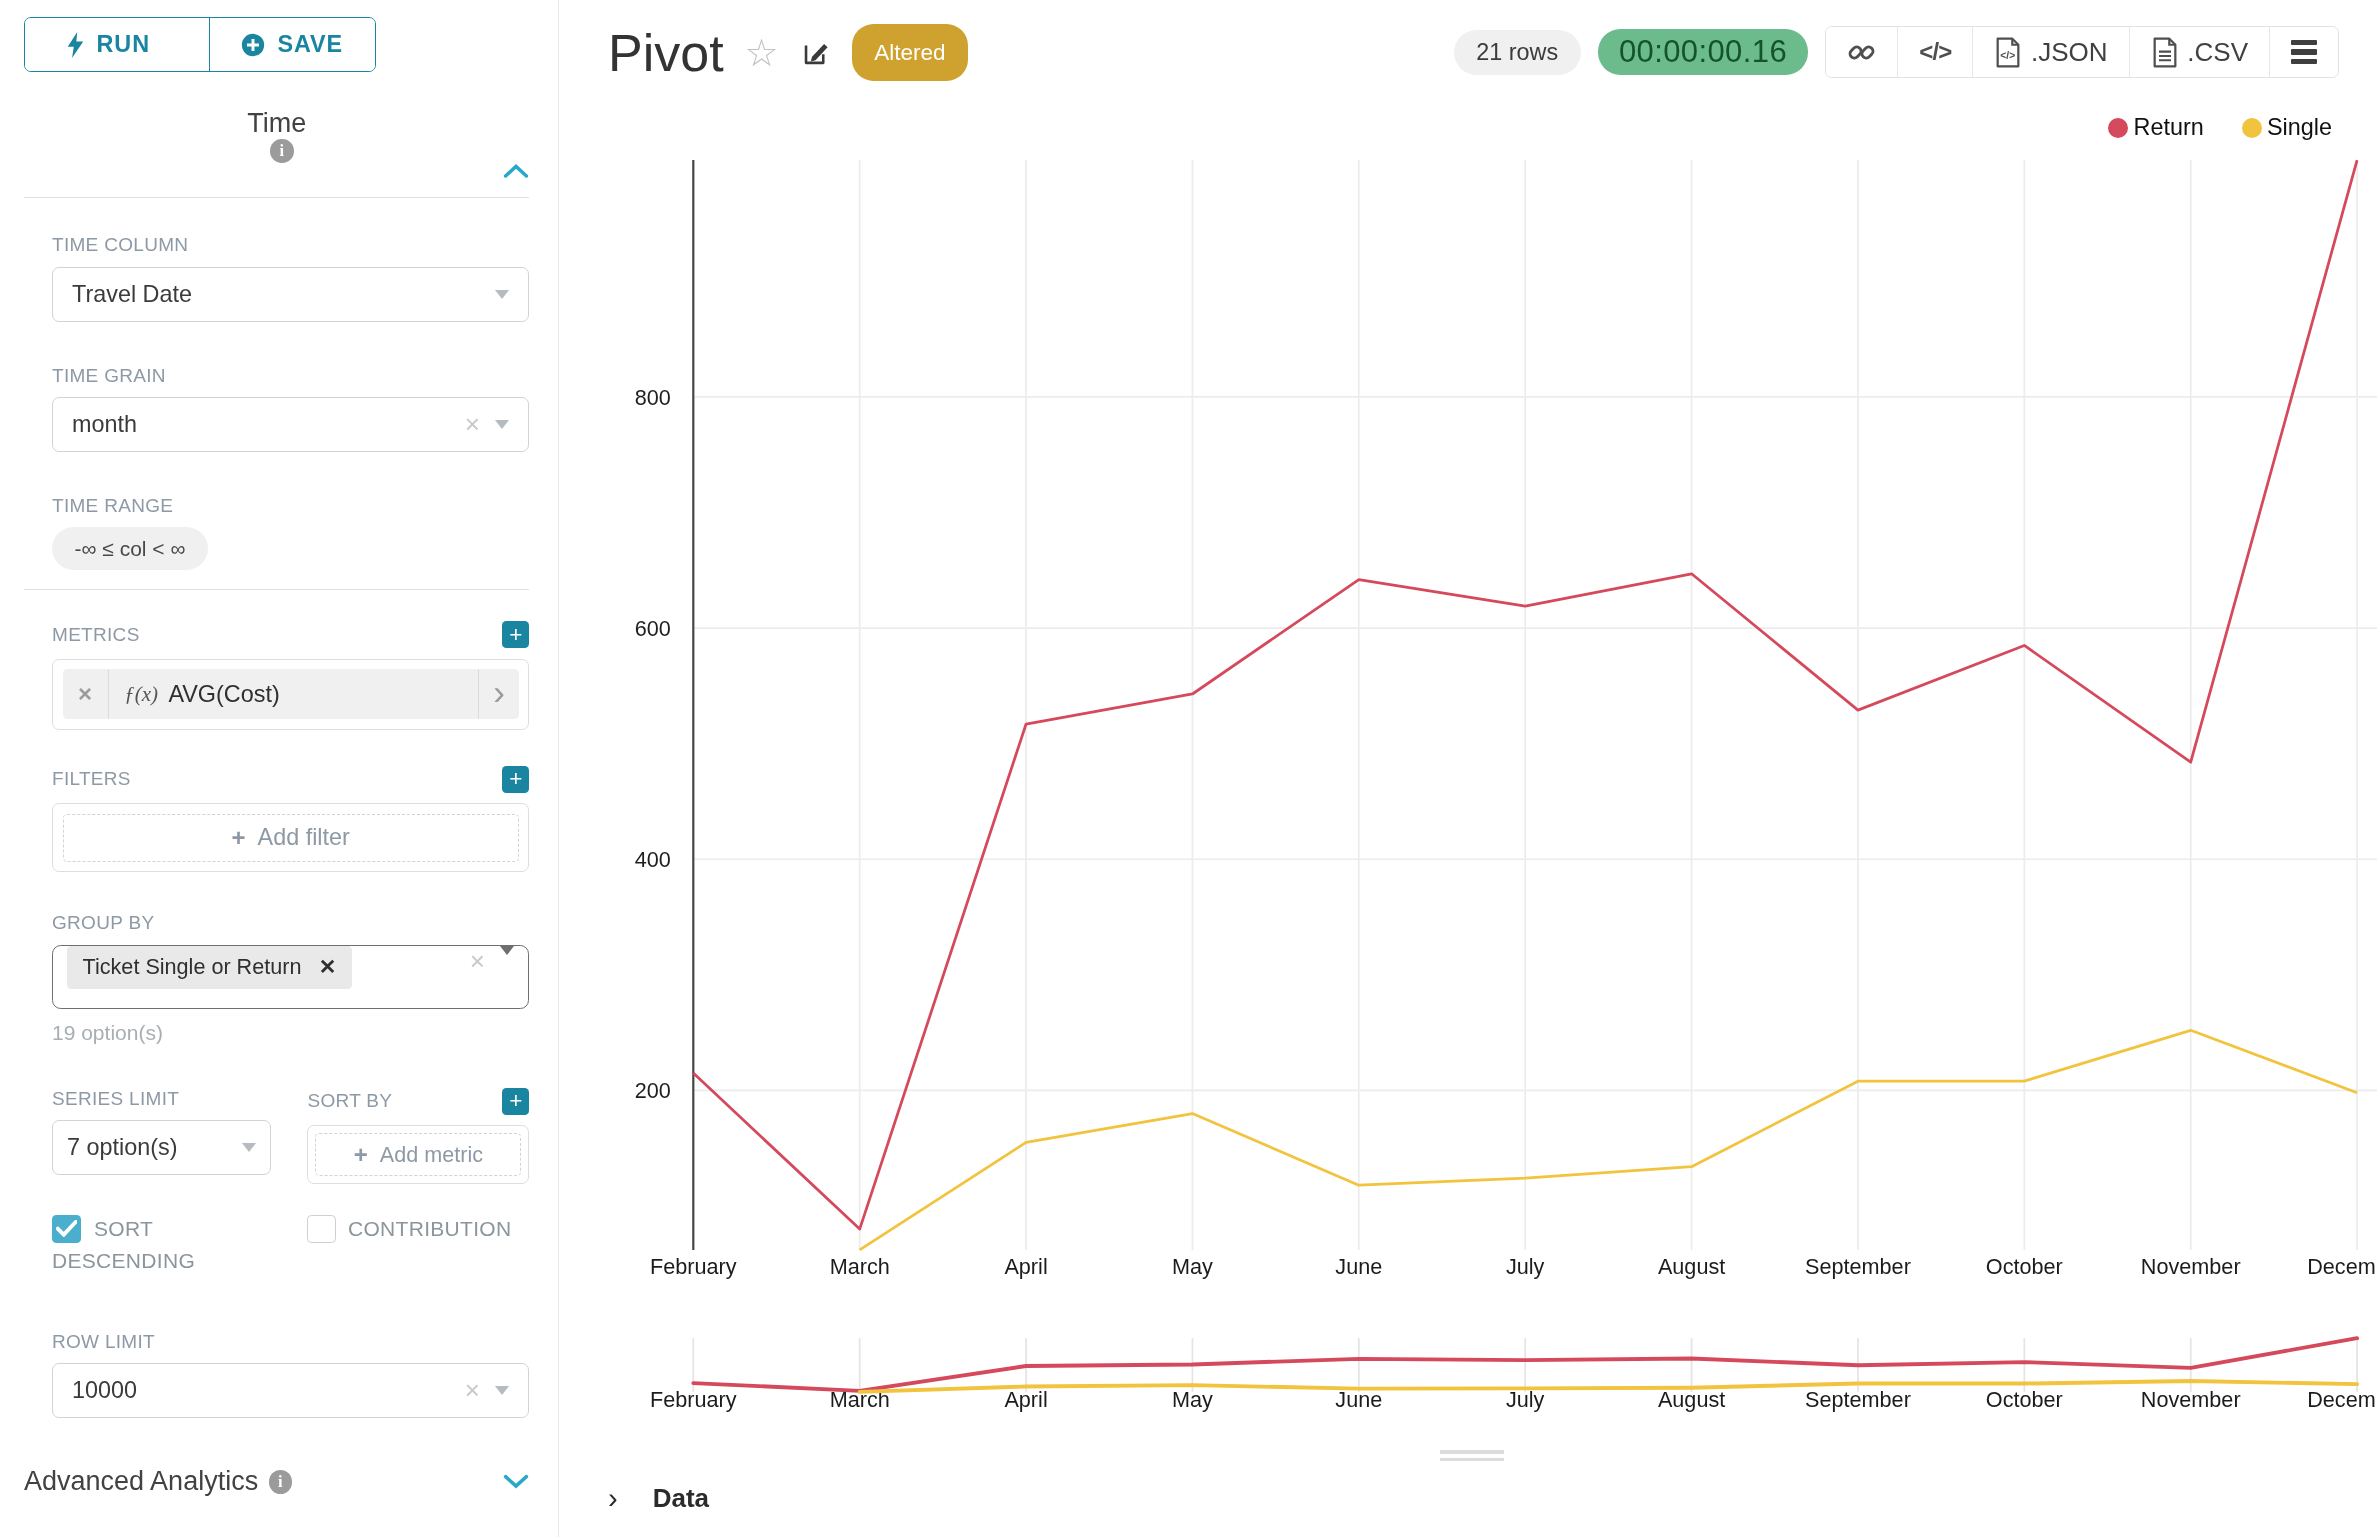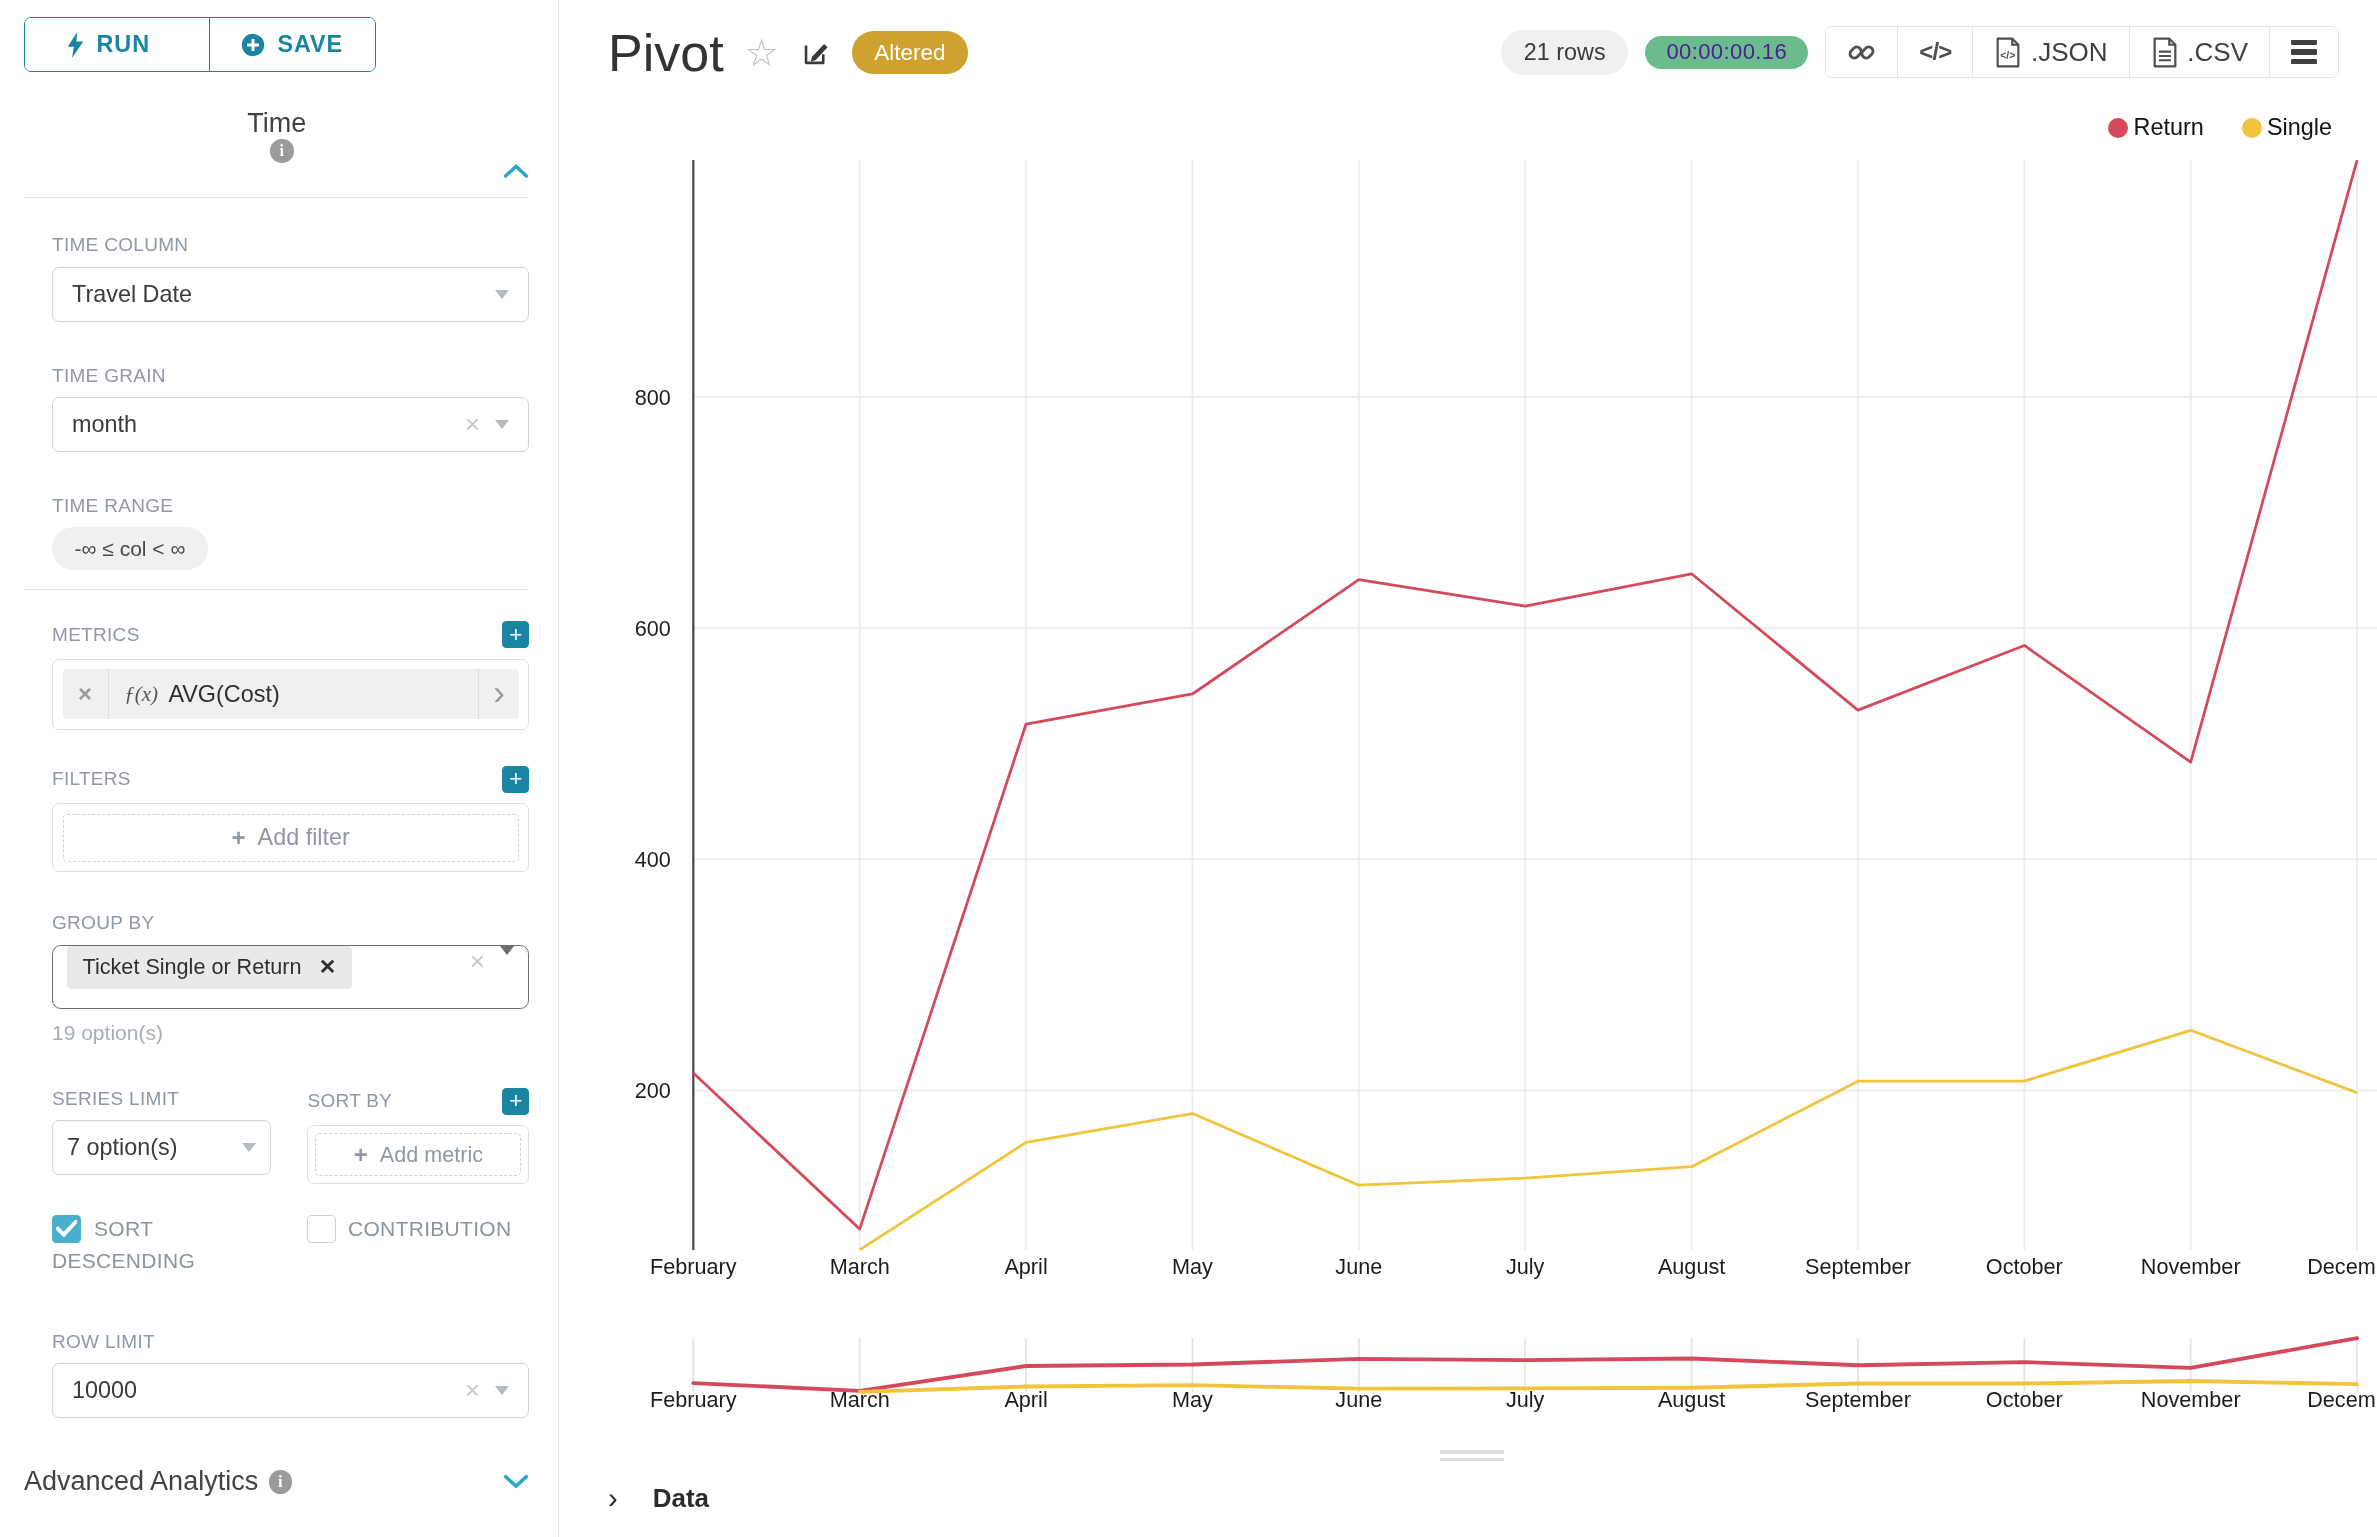--- a/index.html
+++ b/index.html
@@ -59,26 +59,26 @@
   .checkbox.on { background:#4aafcd; position:relative; }
   .checkbox.on svg { position:absolute; left:3.5px; top:5.2px; }
   .checkbox.off { background:#fff; border:1.7px solid #cfcfcf; }
   .cb-label { font-size:21px; color:#8a959c; letter-spacing:0.3px; }
 
   
   .main { position:absolute; left:560px; top:0; width:1817px; height:1538px; background:#fff; }
   .title-row { position:absolute; left:48px; top:22.5px; display:flex; align-items:center; gap:21px; }
   .title { font-size:52px; color:#333; font-weight:500; }
   .star { font-size:38px; color:#c2c2c2; line-height:1; cursor:pointer; }
-  .badge { height:43px; border-radius:21.6px; background:#cfa12e; color:#fff; font-size:22.5px;
+  .badge { height:57px; border-radius:21.6px; background:#cfa12e; color:#fff; font-size:22.5px;
     display:inline-flex; align-items:center; padding:0 22.5px; }
   .right-cluster { position:absolute; right:38px; top:26px; display:flex; align-items:center; gap:17.3px; }
   .pill-rows { height:45px; border-radius:22.5px; background:#f0f0f0; color:#3b3b3b; font-size:23.4px;
     display:inline-flex; align-items:center; padding:0 22.5px; }
-  .pill-timer { height:33px; border-radius:22.5px; background:#6cbb8c; color:#4c1d95; font-size:22px;
+  .pill-timer { height:46px; border-radius:22.5px; background:#6cbb8c; color:#14532d; font-size:31px;
     display:inline-flex; align-items:center; padding:0 21px; letter-spacing:0.4px; }
   .exp-group { display:flex; border:1.3px solid #e2e2e2; border-radius:7px; overflow:hidden; height:52px; }
   .exp-cell { display:flex; align-items:center; gap:8.7px; padding:0 21px; font-size:26px;
     color:#404040; cursor:pointer; background:#fff; }
   .exp-cell + .exp-cell { border-left:1.3px solid #e6e6e6; }
   .code-glyph { font-size:24px; font-weight:600; color:#4f4f4f; letter-spacing:-0.9px; }
   .burger { display:flex; flex-direction:column; gap:4.3px; }
   .burger i { width:26px; height:5.2px; background:#3f3f3f; border-radius:0.9px; }
   .legend { position:absolute; top:114px; right:45px; display:flex; gap:38px; }
   .leg-item { display:flex; align-items:center; gap:5.2px; font-size:23.4px; color:#111; font-weight:500; }

